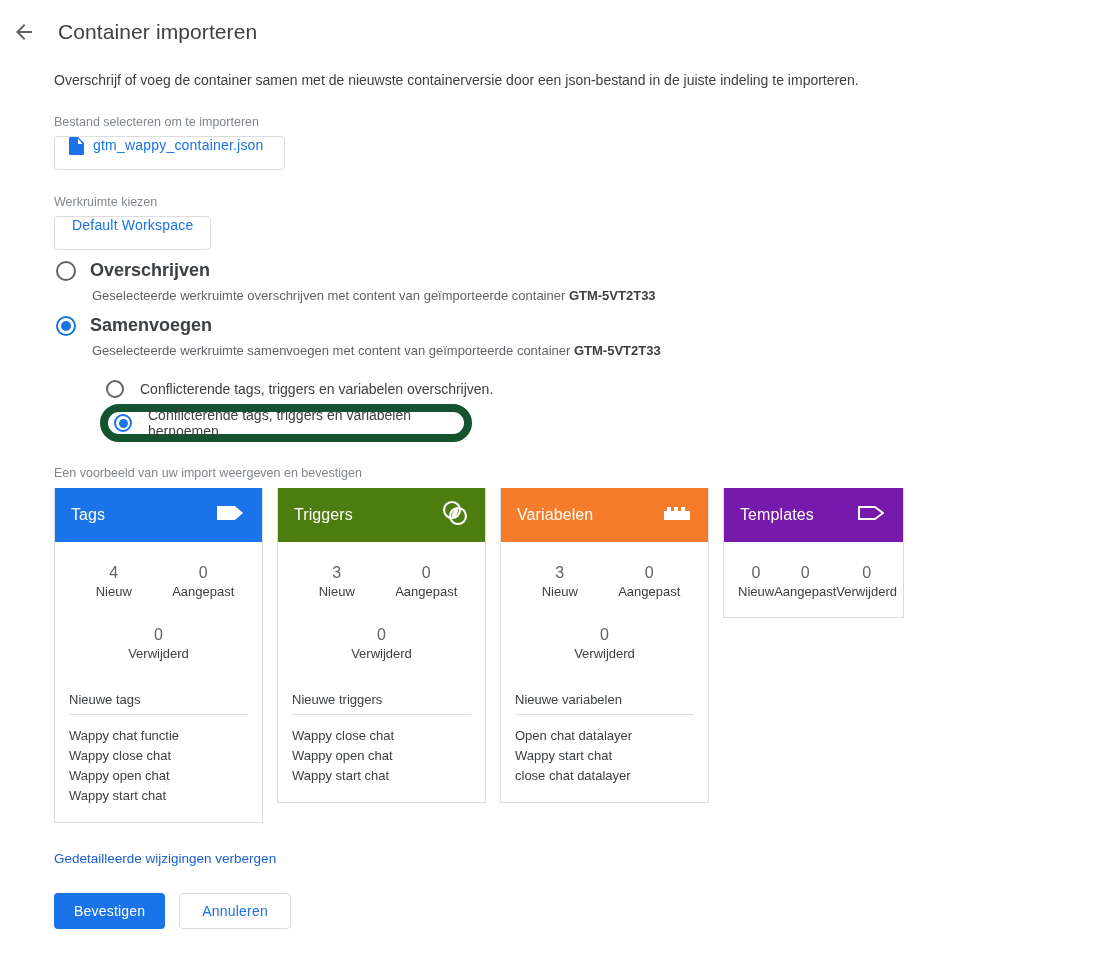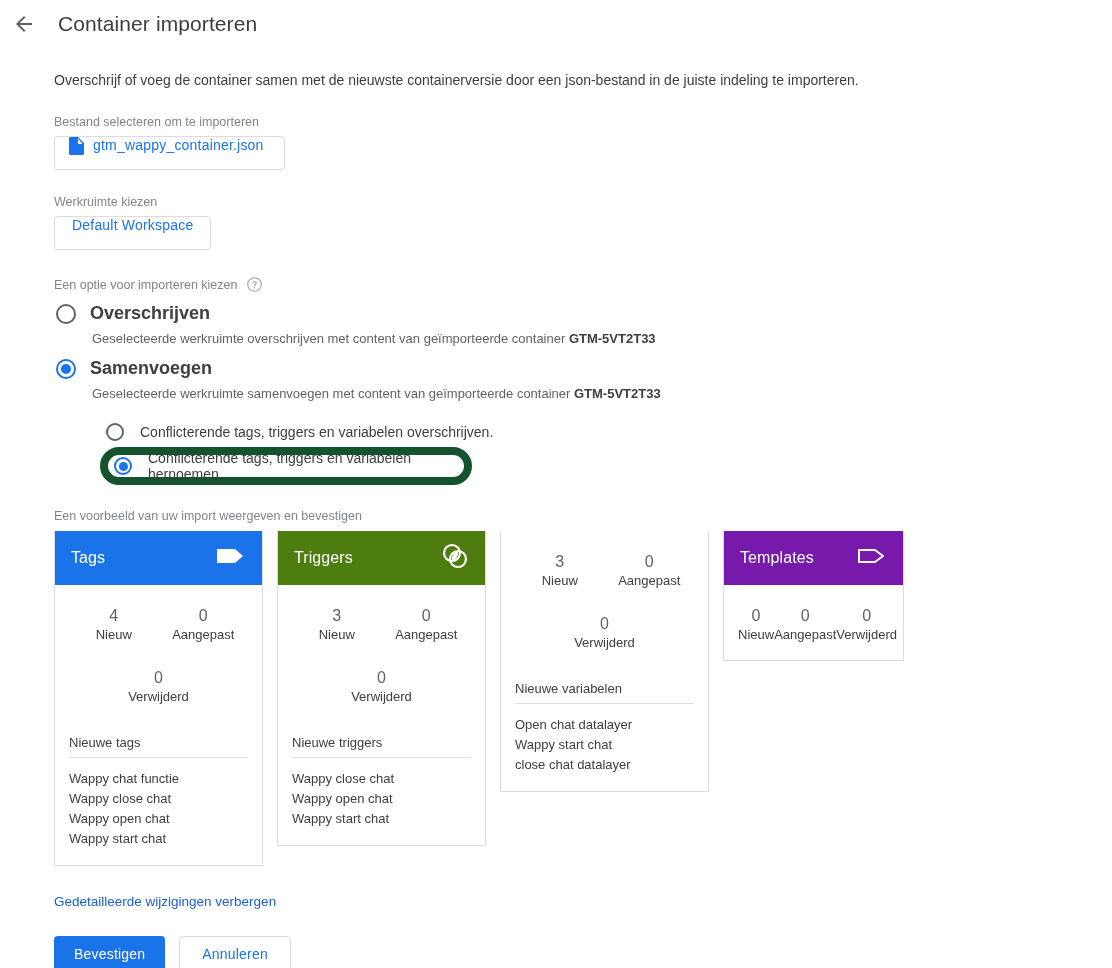--- a/index.html
+++ b/index.html
@@ -8,21 +8,21 @@
     width: 1112px; height: 968px;
     background: #ffffff;
     font-family: "Liberation Sans", sans-serif;
     color: #3c4043;
     -webkit-font-smoothing: antialiased;
   }
   .page { position: relative; width: 1112px; height: 968px; overflow: hidden; }
 
   
   .header {
-    position: absolute; left: 0; top: 0; width: 1112px; height: 48px;
+    position: absolute; left: 0; top: 8px; width: 1112px; height: 48px;
     display: flex; align-items: center;
   }
   .back-arrow {
     width: 40px; height: 40px; margin-left: 4px;
     display: flex; align-items: center; justify-content: center;
     cursor: pointer; border-radius: 50%;
   }
   .back-arrow svg { display: block; }
   .page-title {
     margin-left: 14px;
@@ -188,29 +188,20 @@
       <span>gtm_wappy_container.json</span>
     </div>
 
     
     <div class="field-label">Werkruimte kiezen</div>
     <div class="outlined-btn">
       <span>Default Workspace</span>
     </div>
 
     
-    <div class="opt-head">
-      <span>Een optie voor importeren kiezen</span>
-      <span>
-        <svg class="help-icon" width="17" height="17" viewBox="0 0 24 24">
-          <circle cx="12" cy="12" r="9.6" fill="none" stroke="#9aa0a6" stroke-width="1.5"></circle>
-          <path d="M11.2 14.4h1.6v-.4c0-.7.3-1.1 1-1.7.8-.7 1.3-1.3 1.3-2.4 0-1.6-1.2-2.6-3-2.6-1.7 0-3 1-3.1 2.7h1.6c.1-.8.6-1.3 1.5-1.3.8 0 1.4.5 1.4 1.2 0 .6-.3 1-.9 1.5-.8.7-1.4 1.2-1.4 2.4v.6zm-.1 2.9h1.8v-1.7h-1.8v1.7z" fill="#9aa0a6"></path>
-        </svg>
-      </span>
-    </div>
 
     
     <div class="radio-row">
       <span class="radio"></span>
       <span class="radio-label">Overschrijven</span>
     </div>
     <div class="radio-desc">
       <span>Geselecteerde werkruimte overschrijven met content van geïmporteerde container </span><b>GTM-5VT2T33</b>
     </div>
 
@@ -308,20 +299,29 @@
           <div class="list-title">Nieuwe triggers</div>
           <ul class="list">
             <li>Wappy close chat</li>
             <li>Wappy open chat</li>
             <li>Wappy start chat</li>
           </ul>
         </div>
       </div>
 
       <div class="card">
+        <div class="card-head" style="background:#f57c2b">
+          <span class="title">Variabelen</span>
+          <span>
+            <svg width="30" height="20" viewBox="0 0 30 20">
+              <path d="M2 8h3V4h4v4h3V4h4v4h3V4h4v4h3v9H2z" fill="#fff"></path>
+              <rect x="2" y="8" width="26" height="9" fill="#fff"></rect>
+            </svg>
+          </span>
+        </div>
         <div class="card-body">
           <div class="stats">
             <div class="cell">
               <div class="num">3</div>
               <div class="cap">Nieuw</div>
             </div>
             <div class="cell">
               <div class="num">0</div>
               <div class="cap">Aangepast</div>
             </div>

